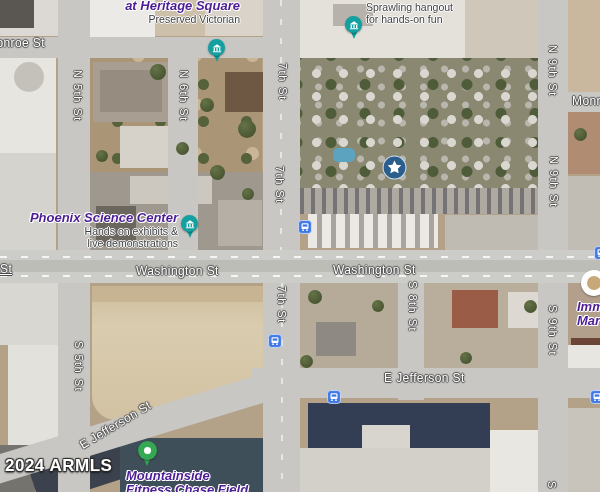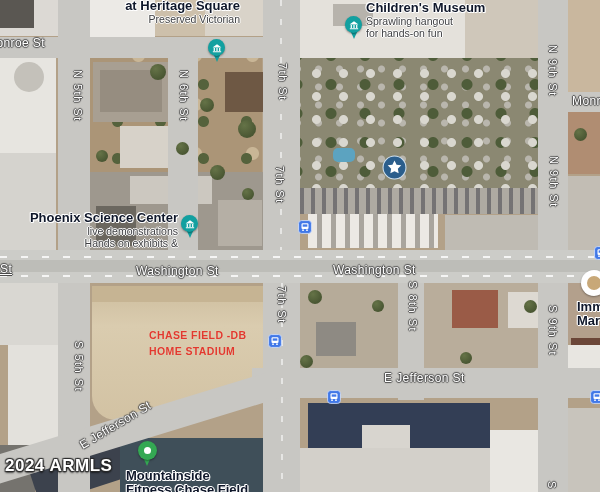--- a/index.html
+++ b/index.html
@@ -8,22 +8,22 @@
   .blk{position:absolute;}
   .road{position:absolute;background:#c8c7c3;}
   .dash{position:absolute;height:2px;background-image:repeating-linear-gradient(90deg,rgba(255,255,255,.8) 0 7px,rgba(255,255,255,0) 7px 21px);}
   .vdash{position:absolute;width:2px;background-image:repeating-linear-gradient(180deg,rgba(255,255,255,.55) 0 6px,rgba(255,255,255,0) 6px 19px);}
   .tree{position:absolute;border-radius:50%;background:radial-gradient(circle at 35% 30%,#657347,#4a5733 70%);}
   .vlabel{position:absolute;writing-mode:vertical-rl;color:#fff;font-size:11px;font-weight:500;letter-spacing:1.5px;white-space:nowrap;z-index:10;
     text-shadow:-1px 0 1px rgba(70,70,70,.95),1px 0 1px rgba(70,70,70,.95),0 -1px 1px rgba(70,70,70,.95),0 1px 1px rgba(70,70,70,.95);}
   .hlabel{position:absolute;color:#fff;font-size:12px;font-weight:500;letter-spacing:.4px;white-space:nowrap;z-index:10;
     text-shadow:-1px 0 1px rgba(70,70,70,.95),1px 0 1px rgba(70,70,70,.95),0 -1px 1px rgba(70,70,70,.95),0 1px 1px rgba(70,70,70,.95);}
   .poi{position:absolute;z-index:11;line-height:13px;white-space:nowrap;}
-  .poi-title{font-size:13px;font-weight:700;color:#0f172a;line-height:14px;
-    text-shadow:-1px 0 0 #fff,1px 0 0 #fff,0 -1px 0 #fff,0 1px 0 #fff,1px 1px 0 #fff,-1px -1px 0 #fff;}
+  .poi-title{font-size:13px;font-weight:700;color:#4c1d95;line-height:14px;
+    text-shadow:-1px 0 0 #fff,1px 0 0 #fff,0 -1px 0 #fff,0 1px 0 #fff,1px 1px 0 #fff,-1px -1px 0 #fff;font-style:italic;}
   .poi-sub{font-size:10.5px;font-weight:400;color:#3f4043;line-height:12px;
     text-shadow:-1px 0 0 #fff,1px 0 0 #fff,0 -1px 0 #fff,0 1px 0 #fff;}
   .stadium-txt{position:absolute;z-index:11;color:#e2392e;font-size:10.5px;font-weight:700;letter-spacing:.4px;line-height:16px;white-space:nowrap;
     text-shadow:0 0 1px rgba(255,255,255,.4);}
   .pin{position:absolute;z-index:12;width:18px;}
   .pin-head{width:17px;height:17px;border-radius:50%;background:#12a0a0;position:relative;box-shadow:0 1px 2px rgba(0,0,0,.4);display:flex;align-items:center;justify-content:center;}
   .pin-tail{width:0;height:0;margin:-3px auto 0;border-left:4.5px solid transparent;border-right:4.5px solid transparent;border-top:9px solid #12a0a0;}
   .gym .pin-head{background:#34a853;width:19px;height:19px;}
   .gym .pin-tail{border-top-color:#34a853;}
   .gym-dot{width:7px;height:7px;border-radius:50%;background:#fff;}
@@ -160,35 +160,30 @@
   <div class="hlabel" style="left:333px;top:263px;">Washington St</div>
   <div class="hlabel" style="left:75px;top:418px;transform:rotate(-31deg);">E Jefferson St</div>
   <div class="hlabel" style="left:384px;top:371px;">E Jefferson St</div>
 
   <div class="poi" style="left:60px;top:-1px;width:180px;text-align:right;">
     <div class="poi-title">at Heritage Square</div>
     <div class="poi-sub">Preserved Victorian</div>
   </div>
 
   <div class="poi" style="left:366px;top:1px;">
-    <div class="poi-title">Children's Museum</div>
     <div class="poi-sub">Sprawling hangout</div>
     <div class="poi-sub">for hands-on fun</div>
   </div>
 
   <div class="poi" style="left:20px;top:211px;width:158px;text-align:right;">
     <div class="poi-title">Phoenix Science Center</div>
+    <div class="poi-sub">Hands on exhibits &amp;</div>
     <div class="poi-sub">live demonstrations</div>
-    <div class="poi-sub">Hands on exhibits &amp;</div>
-  </div>
-
-  <div class="stadium-txt" style="left:149px;top:327px;">
-    <div>CHASE FIELD -DB</div>
-    <div>HOME STADIUM</div>
-  </div>
+  </div>
+
 
   <div class="poi" style="left:126px;top:469px;">
     <div class="poi-title">Mountainside</div>
     <div class="poi-title">Fitness Chase Field</div>
   </div>
 
   <div class="poi" style="left:577px;top:300px;">
     <div class="poi-title">Imm</div>
     <div class="poi-title">Mar</div>
   </div>

